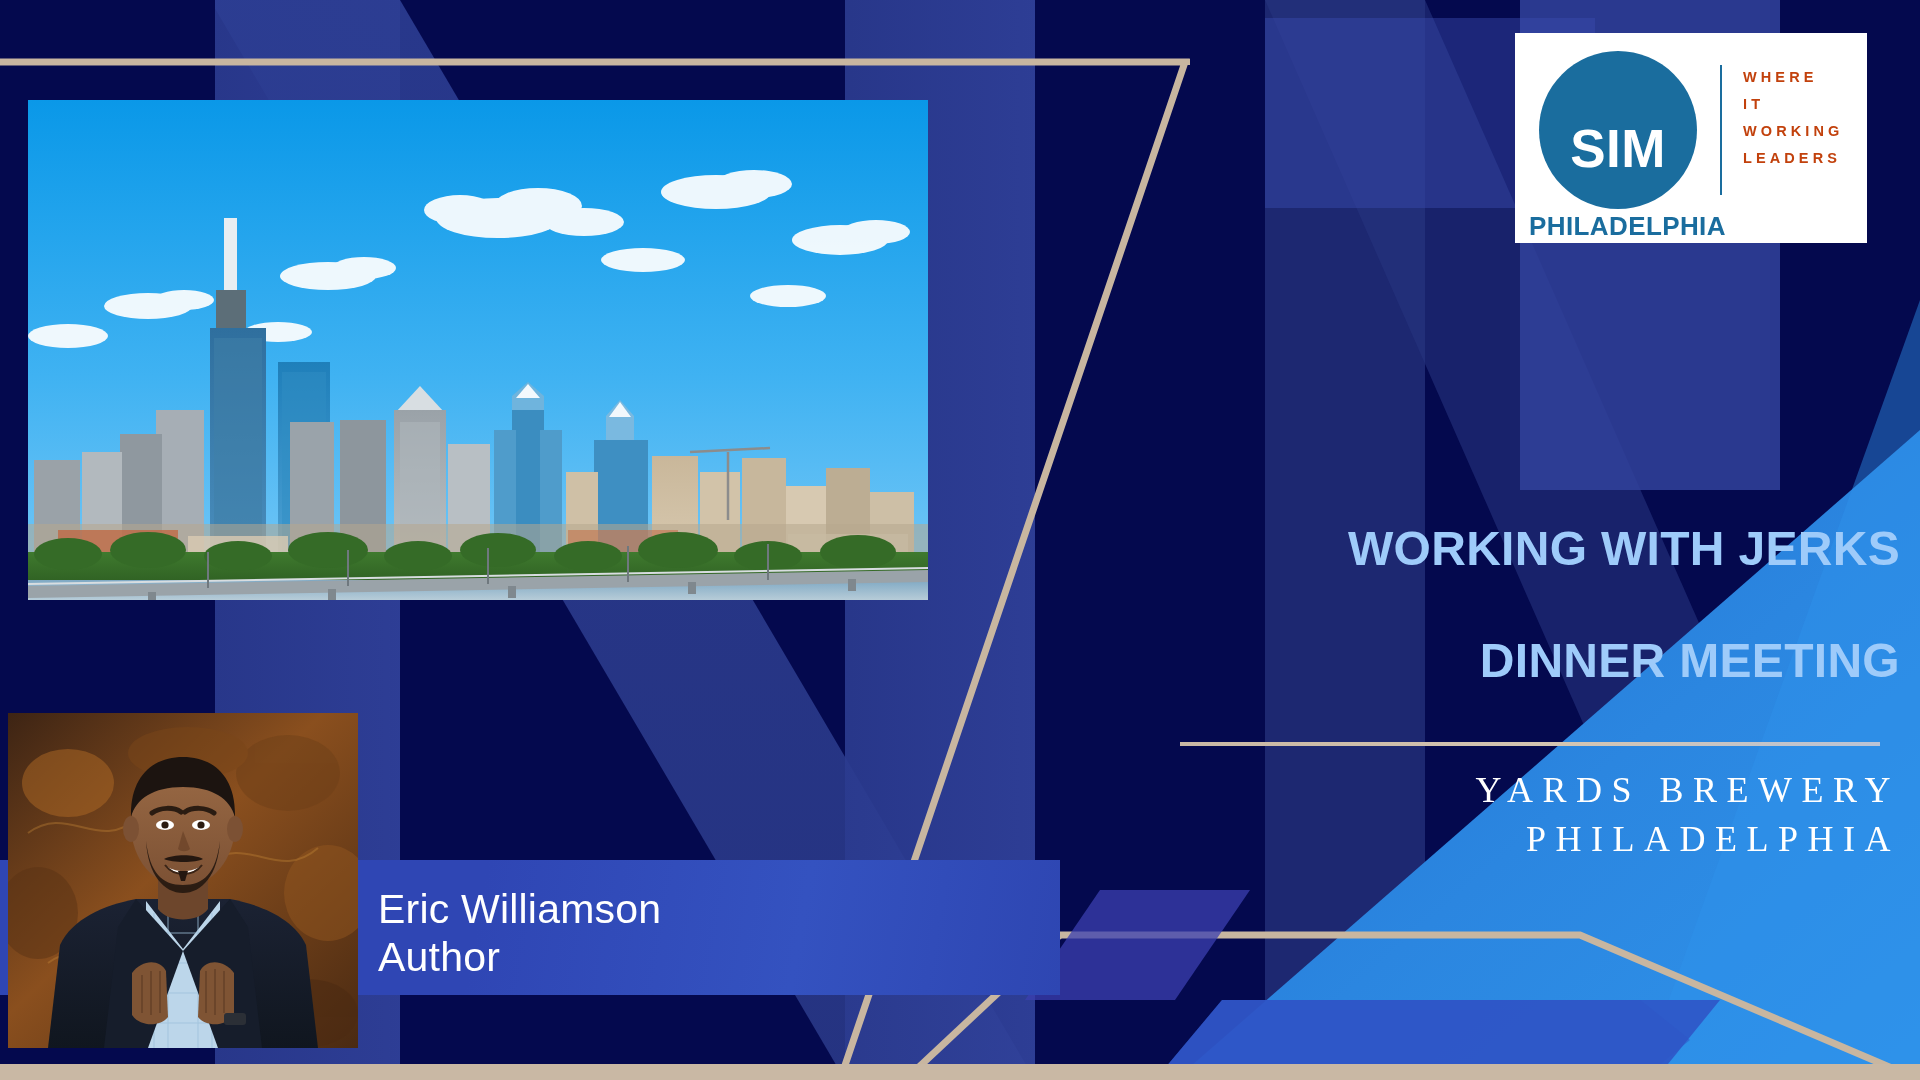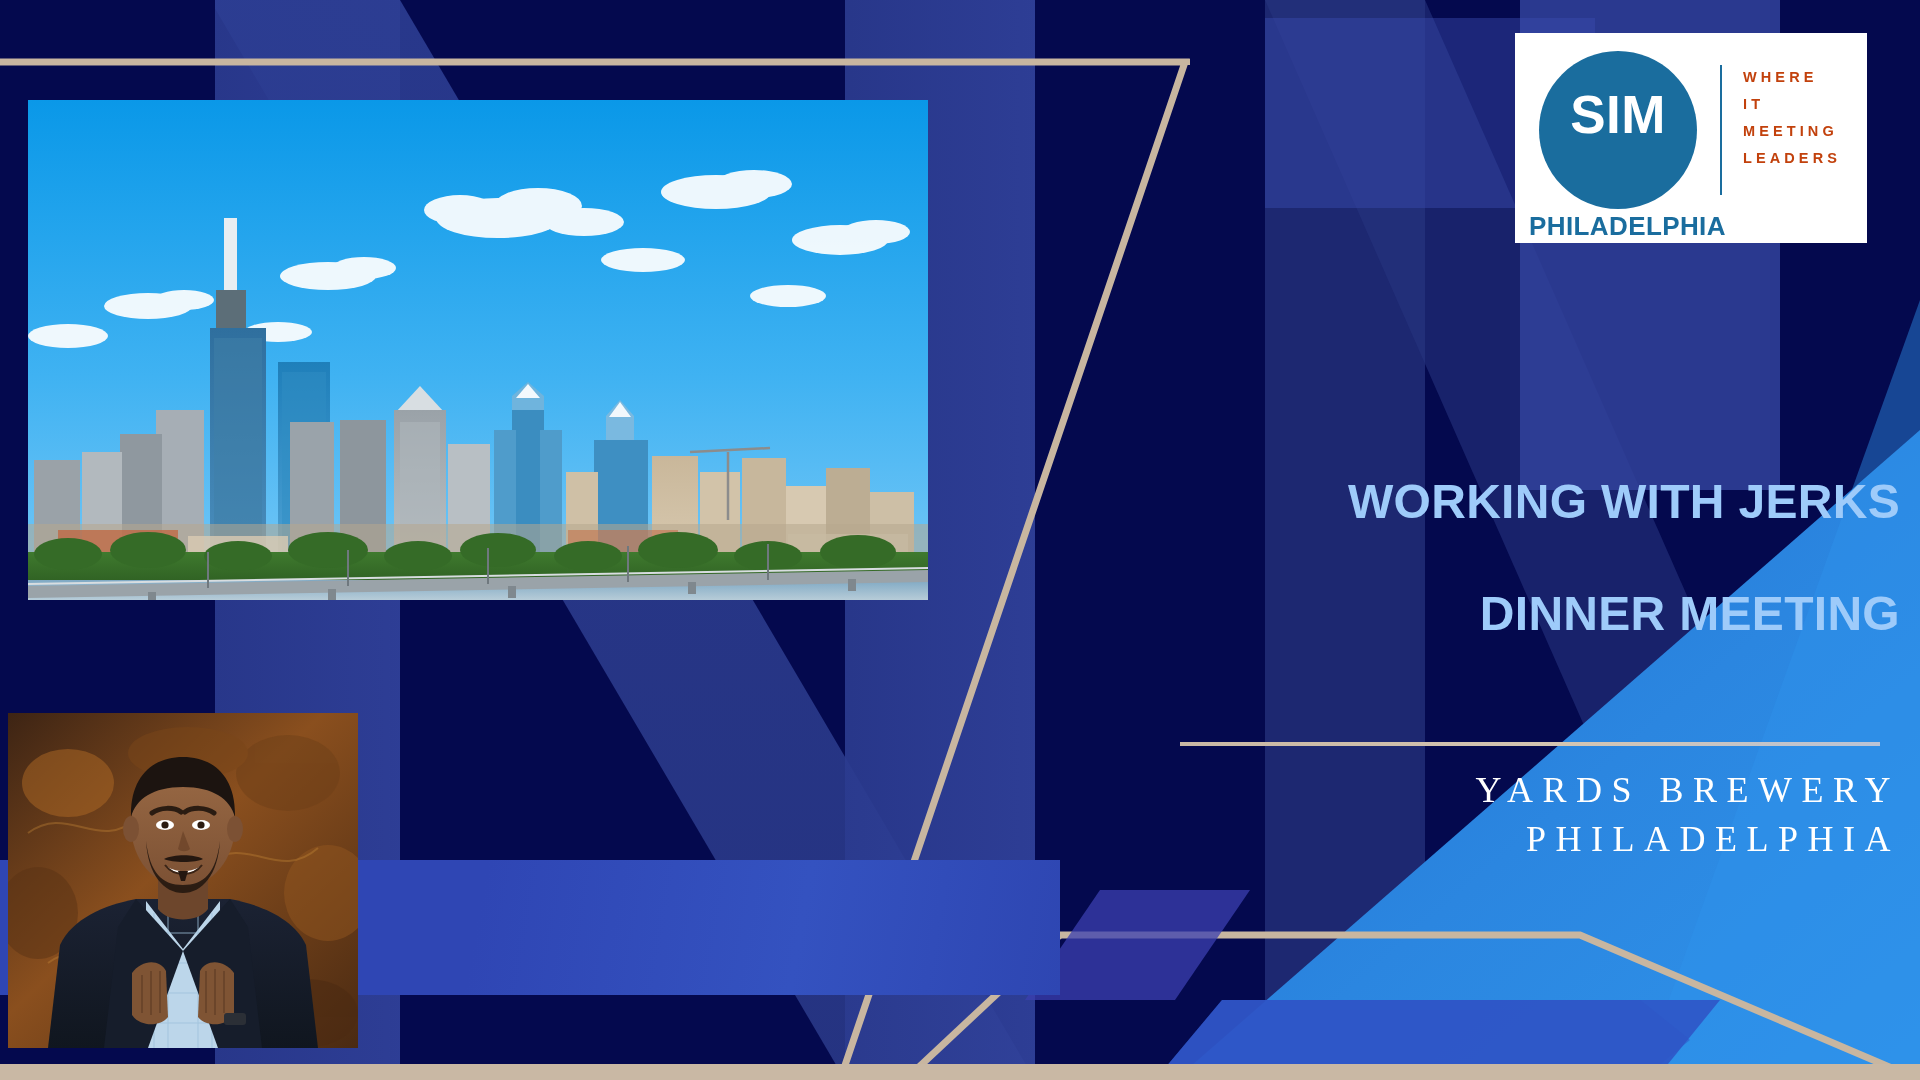--- a/index.html
+++ b/index.html
@@ -29,36 +29,36 @@
   .spk-role{font-size:41px;color:#ffffff;font-weight:400;line-height:1.18;letter-spacing:.2px;}
 
   
   .logo-card{
     position:absolute;left:1515px;top:33px;width:352px;height:210px;
     background:#ffffff;overflow:hidden;
   }
   .logo-inner{position:absolute;inset:0;}
   .logo-mark{position:absolute;left:24px;top:18px;width:158px;height:158px;border-radius:50%;background:#1a6d9e;}
   .logo-mark-txt{
-    position:absolute;left:24px;top:2px;width:158px;height:158px;
+    position:absolute;left:24px;top:36px;width:158px;height:158px;
     display:flex;align-items:center;justify-content:center;
     color:#ffffff;font-size:53px;font-weight:700;letter-spacing:.5px;font-family:"Liberation Sans",sans-serif;
   }
   .logo-rule{position:absolute;left:205px;top:32px;width:2px;height:130px;background:#1a6d9e;}
   .logo-tag{position:absolute;left:228px;top:31px;color:#c2410c;font-size:14.5px;font-weight:600;letter-spacing:4.1px;line-height:27px;}
   .logo-city{position:absolute;left:14px;top:178px;color:#1a6d9e;font-size:26px;font-weight:700;letter-spacing:.4px;}
 
   
   .event-block{position:absolute;left:1100px;top:478px;width:800px;text-align:right;}
   .ev-line{
     color:#9ecbfa;font-weight:700;
     font-family:"Liberation Sans",sans-serif;
     letter-spacing:.3px;
   }
-  .ev-title{font-size:48px;line-height:1.0;}
+  .ev-title{font-size:48px;line-height:1.0;margin-top:47px;}
   .ev-sub1{font-size:48px;line-height:1.0;margin-top:64px;}
   .ev-sub2{font-size:48px;line-height:1.0;margin-top:6px;}
 
   .ev-divider{
     position:absolute;left:1180px;top:742px;width:700px;height:4px;
     background:linear-gradient(90deg,#c9b8a4 0%,#d4c5b2 55%,#b9c3d6 100%);
   }
 
   .venue-block{position:absolute;left:1080px;top:766px;width:820px;text-align:right;}
   .venue-line{
@@ -358,30 +358,34 @@
         <line x1="152" y1="258" x2="152" y2="300"></line>
         <line x1="198" y1="258" x2="198" y2="300"></line>
         <line x1="207" y1="256" x2="207" y2="302"></line>
         <line x1="216" y1="258" x2="216" y2="300"></line>
       </g>
 
       <rect x="216" y="300" width="22" height="12" rx="3" fill="#2b2f36"></rect>
     </svg>
   </div>
 
+  <div class="speaker-text">
+    <div class="spk-name">Eric Williamson</div>
+    <div class="spk-role">Author</div>
+  </div>
 
   <div class="logo-card">
     <div class="logo-inner">
       <div class="logo-mark"></div>
       <div class="logo-mark-txt">SIM</div>
       <div class="logo-rule"></div>
       <div class="logo-tag">
         <div>WHERE</div>
         <div>IT</div>
-        <div>MEETING</div>
+        <div>WORKING</div>
         <div>LEADERS</div>
       </div>
       <div class="logo-city">PHILADELPHIA</div>
     </div>
   </div>
 
   <div class="event-block">
     <div class="ev-line ev-title">WORKING WITH JERKS</div>
     <div class="ev-line ev-sub1">DINNER MEETING</div>
   </div>

